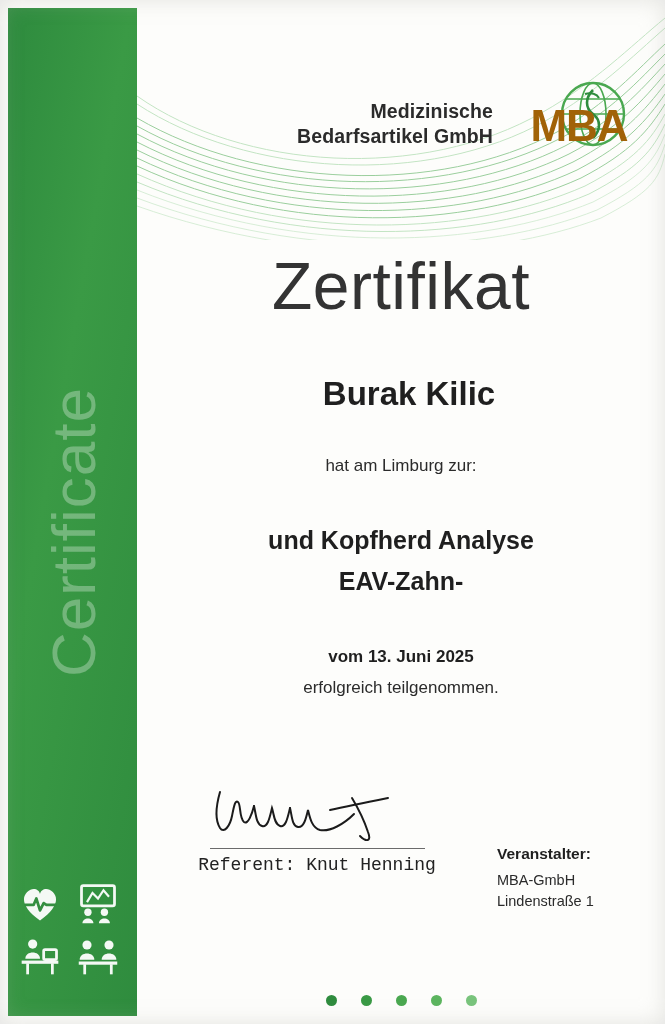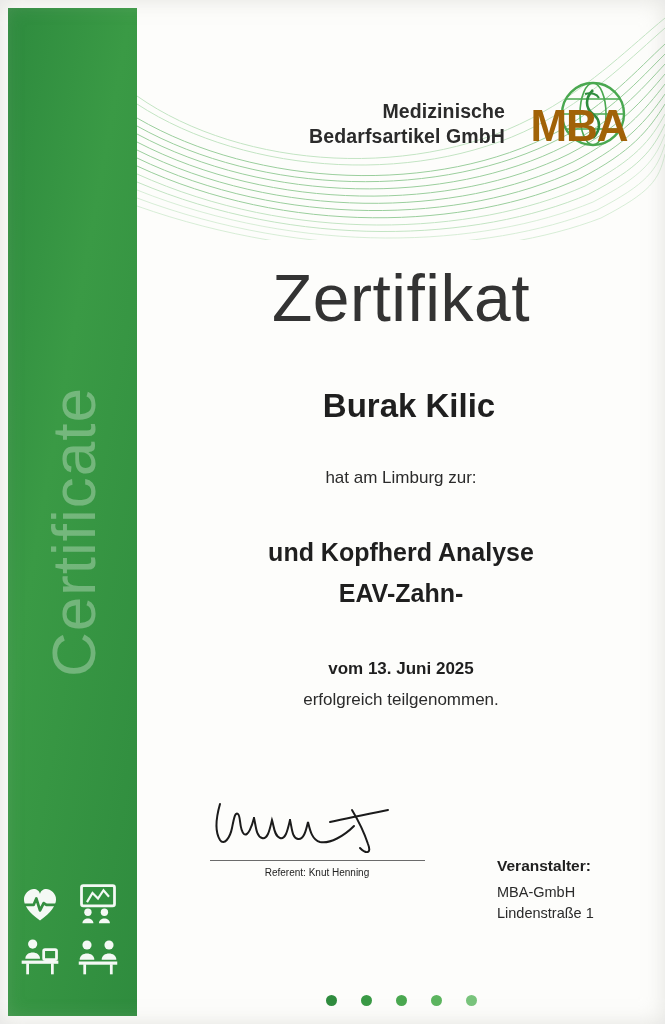--- a/index.html
+++ b/index.html
@@ -81,21 +81,21 @@
     display: flex;
     align-items: center;
     z-index: 10;
   }
   .logo-text {
     text-align: right;
     font-size: 19.5px;
     font-weight: 700;
     color: #2b2b2b;
     line-height: 1.28;
-    margin-right: 6px;
+    margin-right: 18px;
     letter-spacing: 0.1px;
   }
   .logo-mark {
     width: 136px;
     height: 92px;
     position: relative;
   }
   .mba-letters {
     position: absolute;
     left: 0;
@@ -107,21 +107,21 @@
     font-weight: 700;
     letter-spacing: -1px;
     color: #a16207;
     line-height: 1;
   }
 
   
   .content {
     position: absolute;
     left: 137px;
-    top: 12px;
+    top: 0;
     width: 528px;
     height: 790px;
     z-index: 8;
   }
   .title {
     position: absolute;
     top: 248px;
     left: 0;
     width: 100%;
     text-align: center;
@@ -190,22 +190,23 @@
     text-align: center;
   }
   .sig-svg { display:block; margin: 0 auto; }
   .sig-rule {
     width: 215px;
     height: 1px;
     background: #6b6b6b;
     margin: 2px auto 6px auto;
   }
   .sig-caption {
-    font-size: 10px;
+    font-size: 18px;
     color: #222;
+    font-family: Liberation Mono, monospace;
   }
 
   
   .organizer {
     position: absolute;
     top: 845px;
     right: 18px;
     text-align: left;
     width: 150px;
   }

